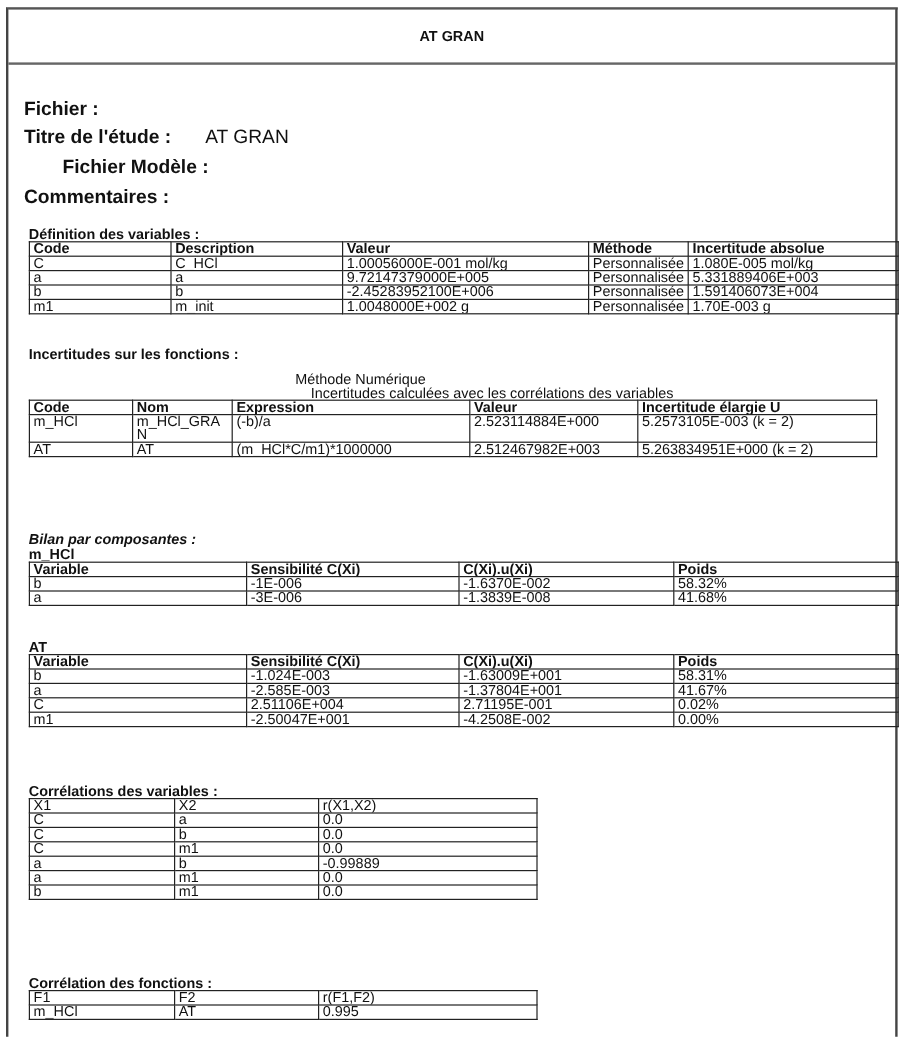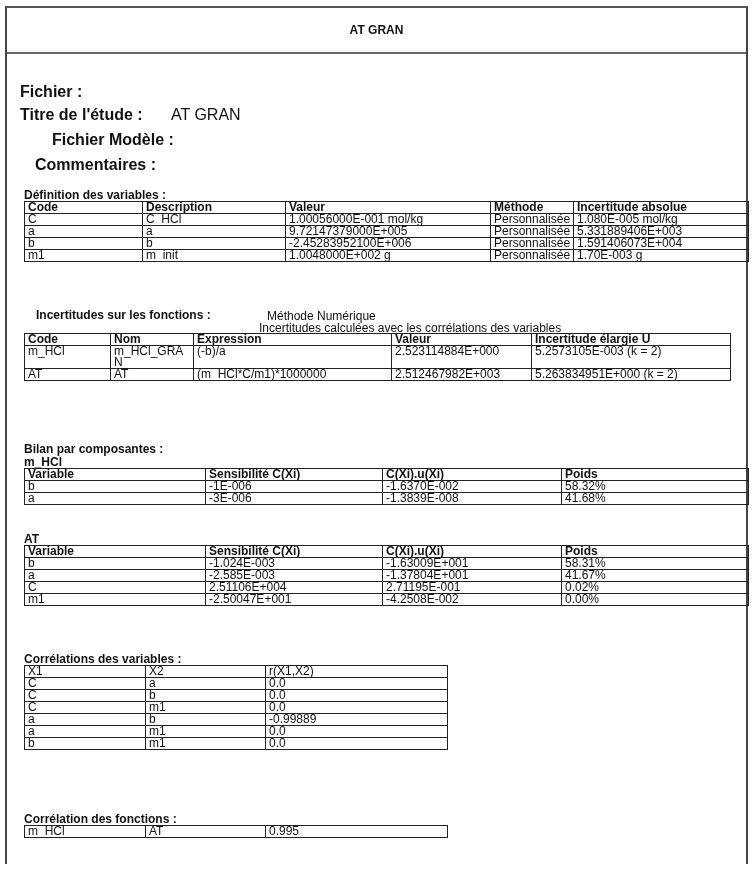--- a/index.html
+++ b/index.html
@@ -45,21 +45,21 @@
 
 <div class="field" style="top:83px;">
   <span class="lbl">Fichier :</span><span></span>
 </div>
 <div class="field" style="top:106px;">
   <span class="lbl">Titre de l'étude :</span><span>AT GRAN</span>
 </div>
 <div class="field" style="top:131px;padding-left:32px;">
   <span class="lbl">Fichier Modèle :</span><span></span>
 </div>
-<div class="field" style="top:156px;text-align:center;">
+<div class="field" style="top:156px;">
   <span class="lbl">Commentaires :</span><span></span>
 </div>
 
 <div class="sec-title" style="top:188px;">Définition des variables :</div>
 <table class="grid" id="tbl-variables" style="left:24px; top:201px; width:724px;">
   <colgroup>
       <col style="width:118px">
       <col style="width:143px">
       <col style="width:205px">
       <col style="width:83px">
@@ -97,22 +97,22 @@
       <tr>
         <td>m1</td>
         <td>m_init</td>
         <td>1.0048000E+002 g</td>
         <td>Personnalisée</td>
         <td>1.70E-003 g</td>
       </tr>
     </tbody>
 </table>
 
-<div class="sec-title" style="top:308px;margin-left:12px;">Incertitudes sur les fonctions :</div>
-<div class="sub-note" style="left:267px; top:309px;">Méthode Numérique</div>
+<div class="sec-title" style="top:288px;">Incertitudes sur les fonctions :</div>
+<div class="sub-note" style="left:246px; top:309px;">Méthode Numérique</div>
 <div class="sub-note" style="left:259px; top:321px;">Incertitudes calculées avec les corrélations des variables</div>
 <table class="grid" id="tbl-functions" style="left:24px; top:333px; width:706px;">
   <colgroup>
       <col style="width:86px">
       <col style="width:83px">
       <col style="width:198px">
       <col style="width:140px">
       <col style="width:199px">
     </colgroup>
   <tbody>
@@ -133,21 +133,21 @@
       <tr>
         <td>AT</td>
         <td class="wrap">AT</td>
         <td>(m_HCl*C/m1)*1000000</td>
         <td>2.512467982E+003</td>
         <td>5.263834951E+000  (k = 2)</td>
       </tr>
     </tbody>
 </table>
 
-<div class="sec-title" style="top:442px;">Bilan par composantes :</div>
+<div class="sec-title" style="top:442px;font-style:italic;">Bilan par composantes :</div>
 <div class="sec-title" style="top:455px;">m_HCl</div>
 <table class="grid" id="tbl-bilan-0" style="left:24px; top:468px; width:724px;">
   <colgroup>
       <col style="width:181px">
       <col style="width:177px">
       <col style="width:179px">
       <col style="width:187px">
     </colgroup>
   <tbody>
       <tr class="head">
@@ -260,19 +260,24 @@
 </table>
 
 <div class="sec-title" style="top:812px;">Corrélation des fonctions :</div>
 <table class="grid" id="tbl-funccorr" style="left:24px; top:825px; width:423px;">
   <colgroup>
       <col style="width:121px">
       <col style="width:120px">
       <col style="width:182px">
     </colgroup>
   <tbody>
+      <tr class="head plain">
+        <td>F1</td>
+        <td>F2</td>
+        <td>r(F1,F2)</td>
+      </tr>
       <tr>
         <td>m_HCl</td>
         <td>AT</td>
         <td>0.995</td>
       </tr>
     </tbody>
 </table>
 
 </body></html>

